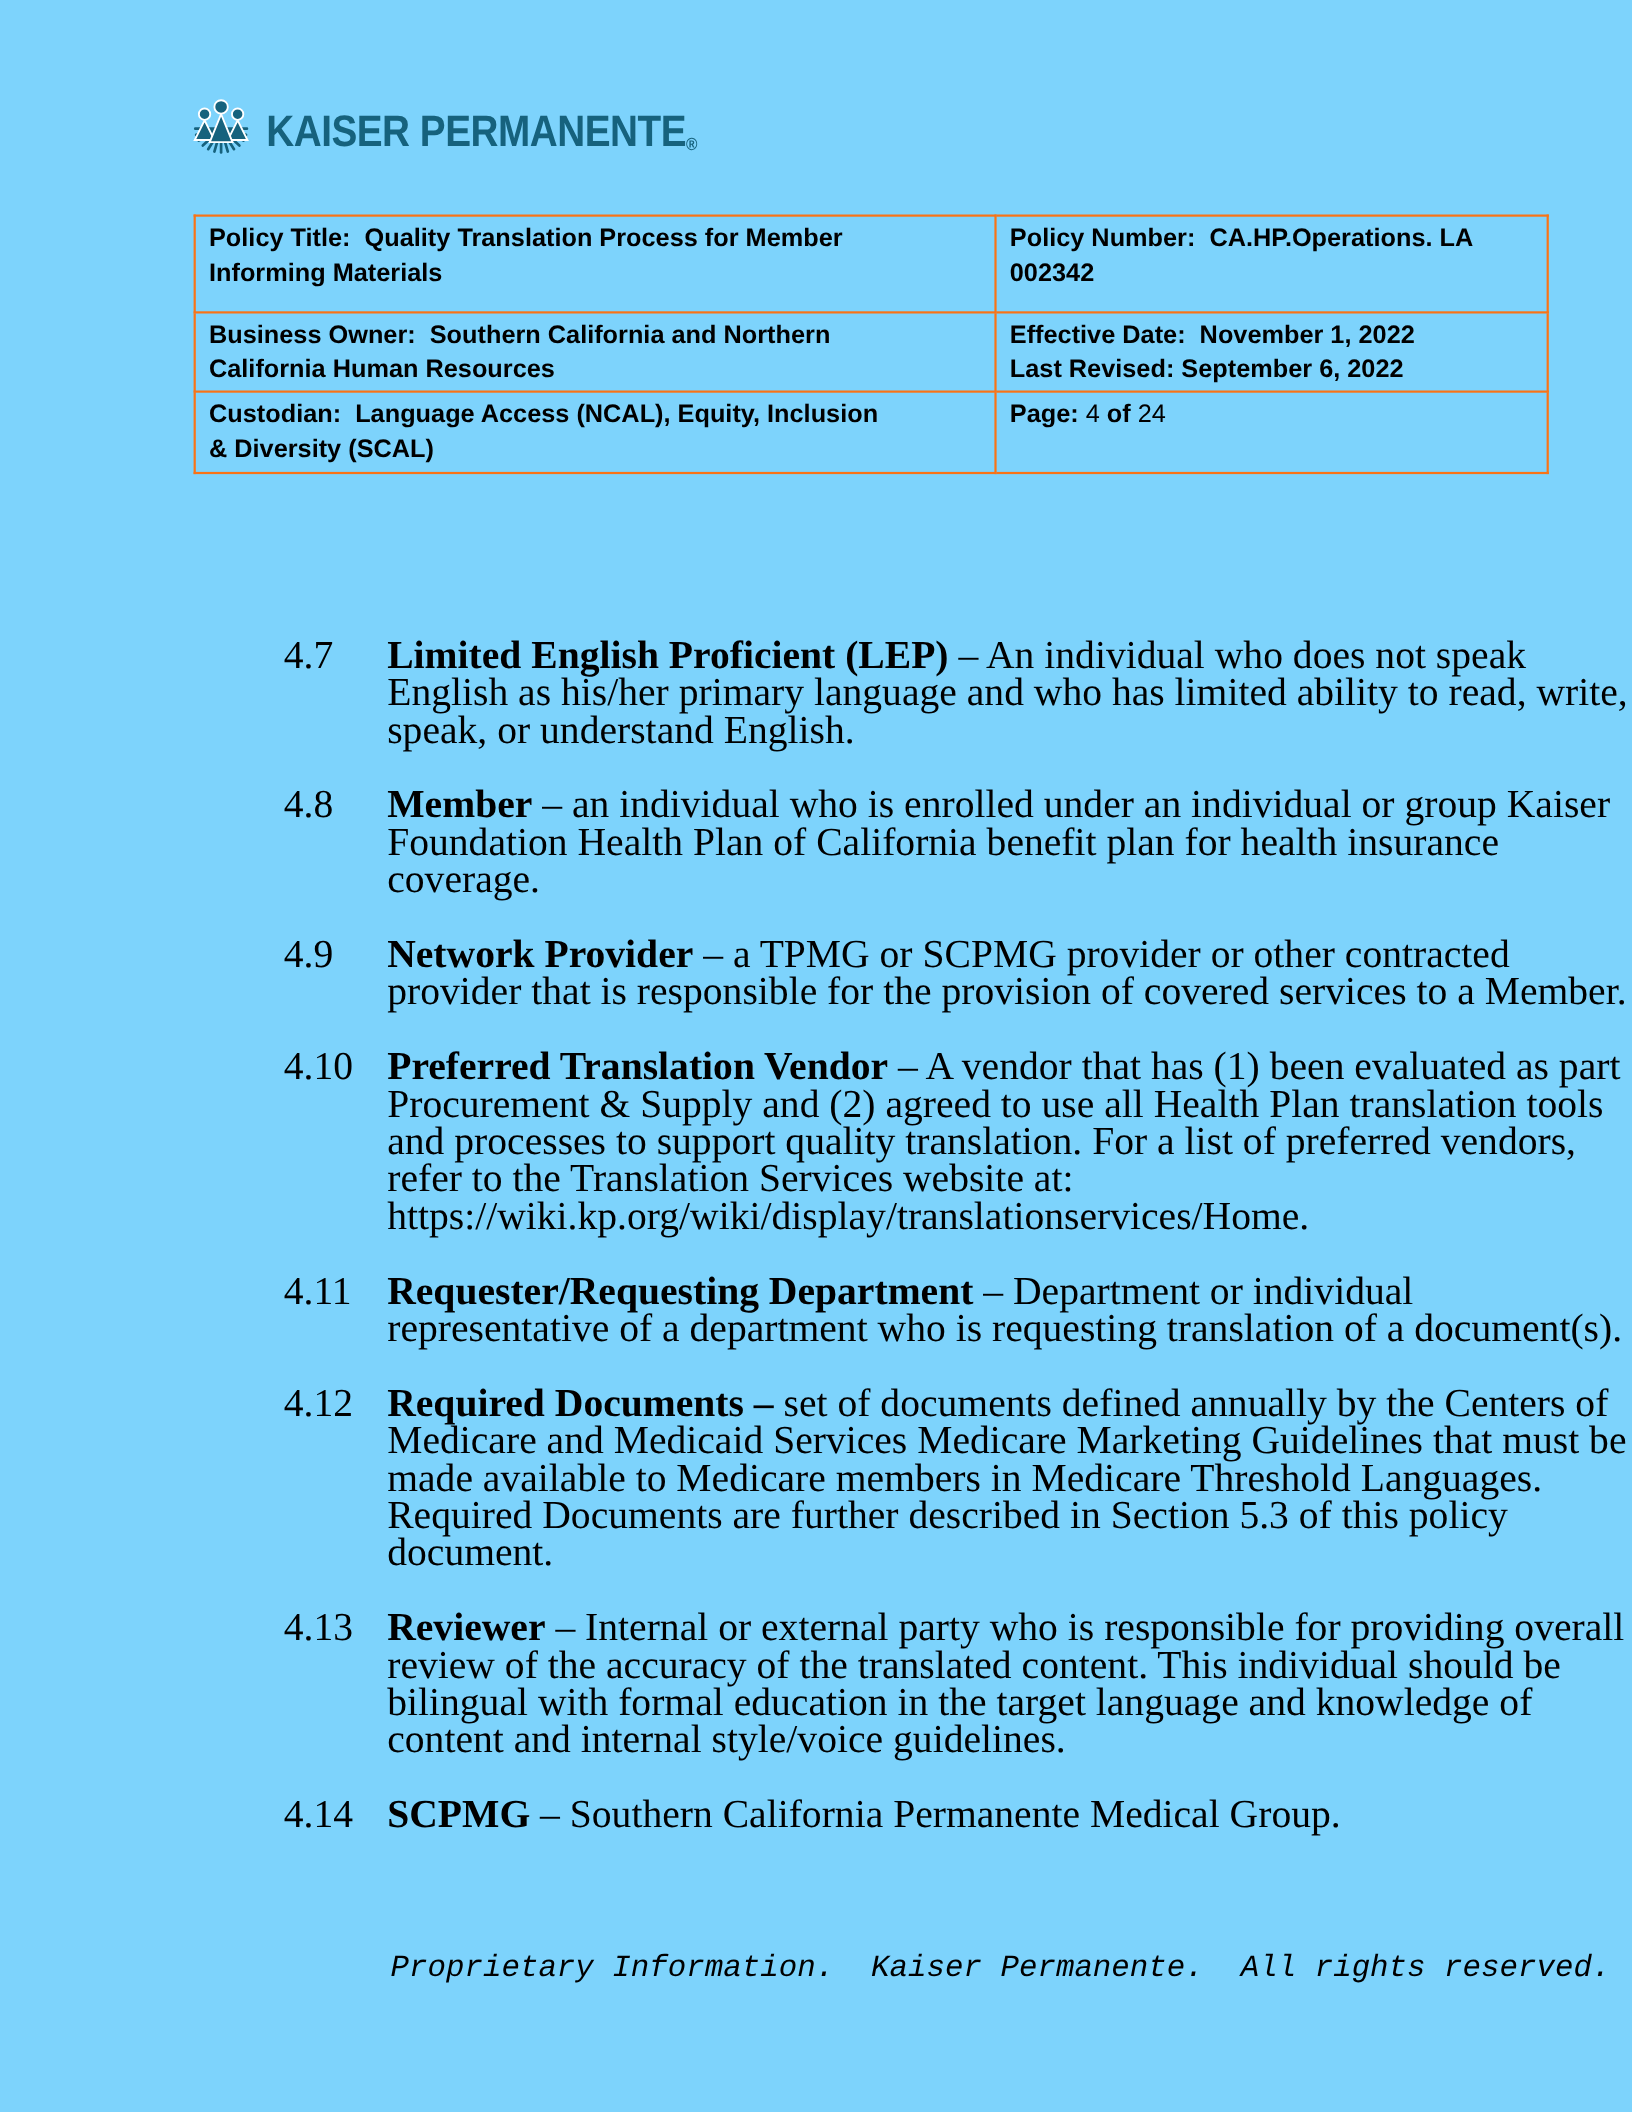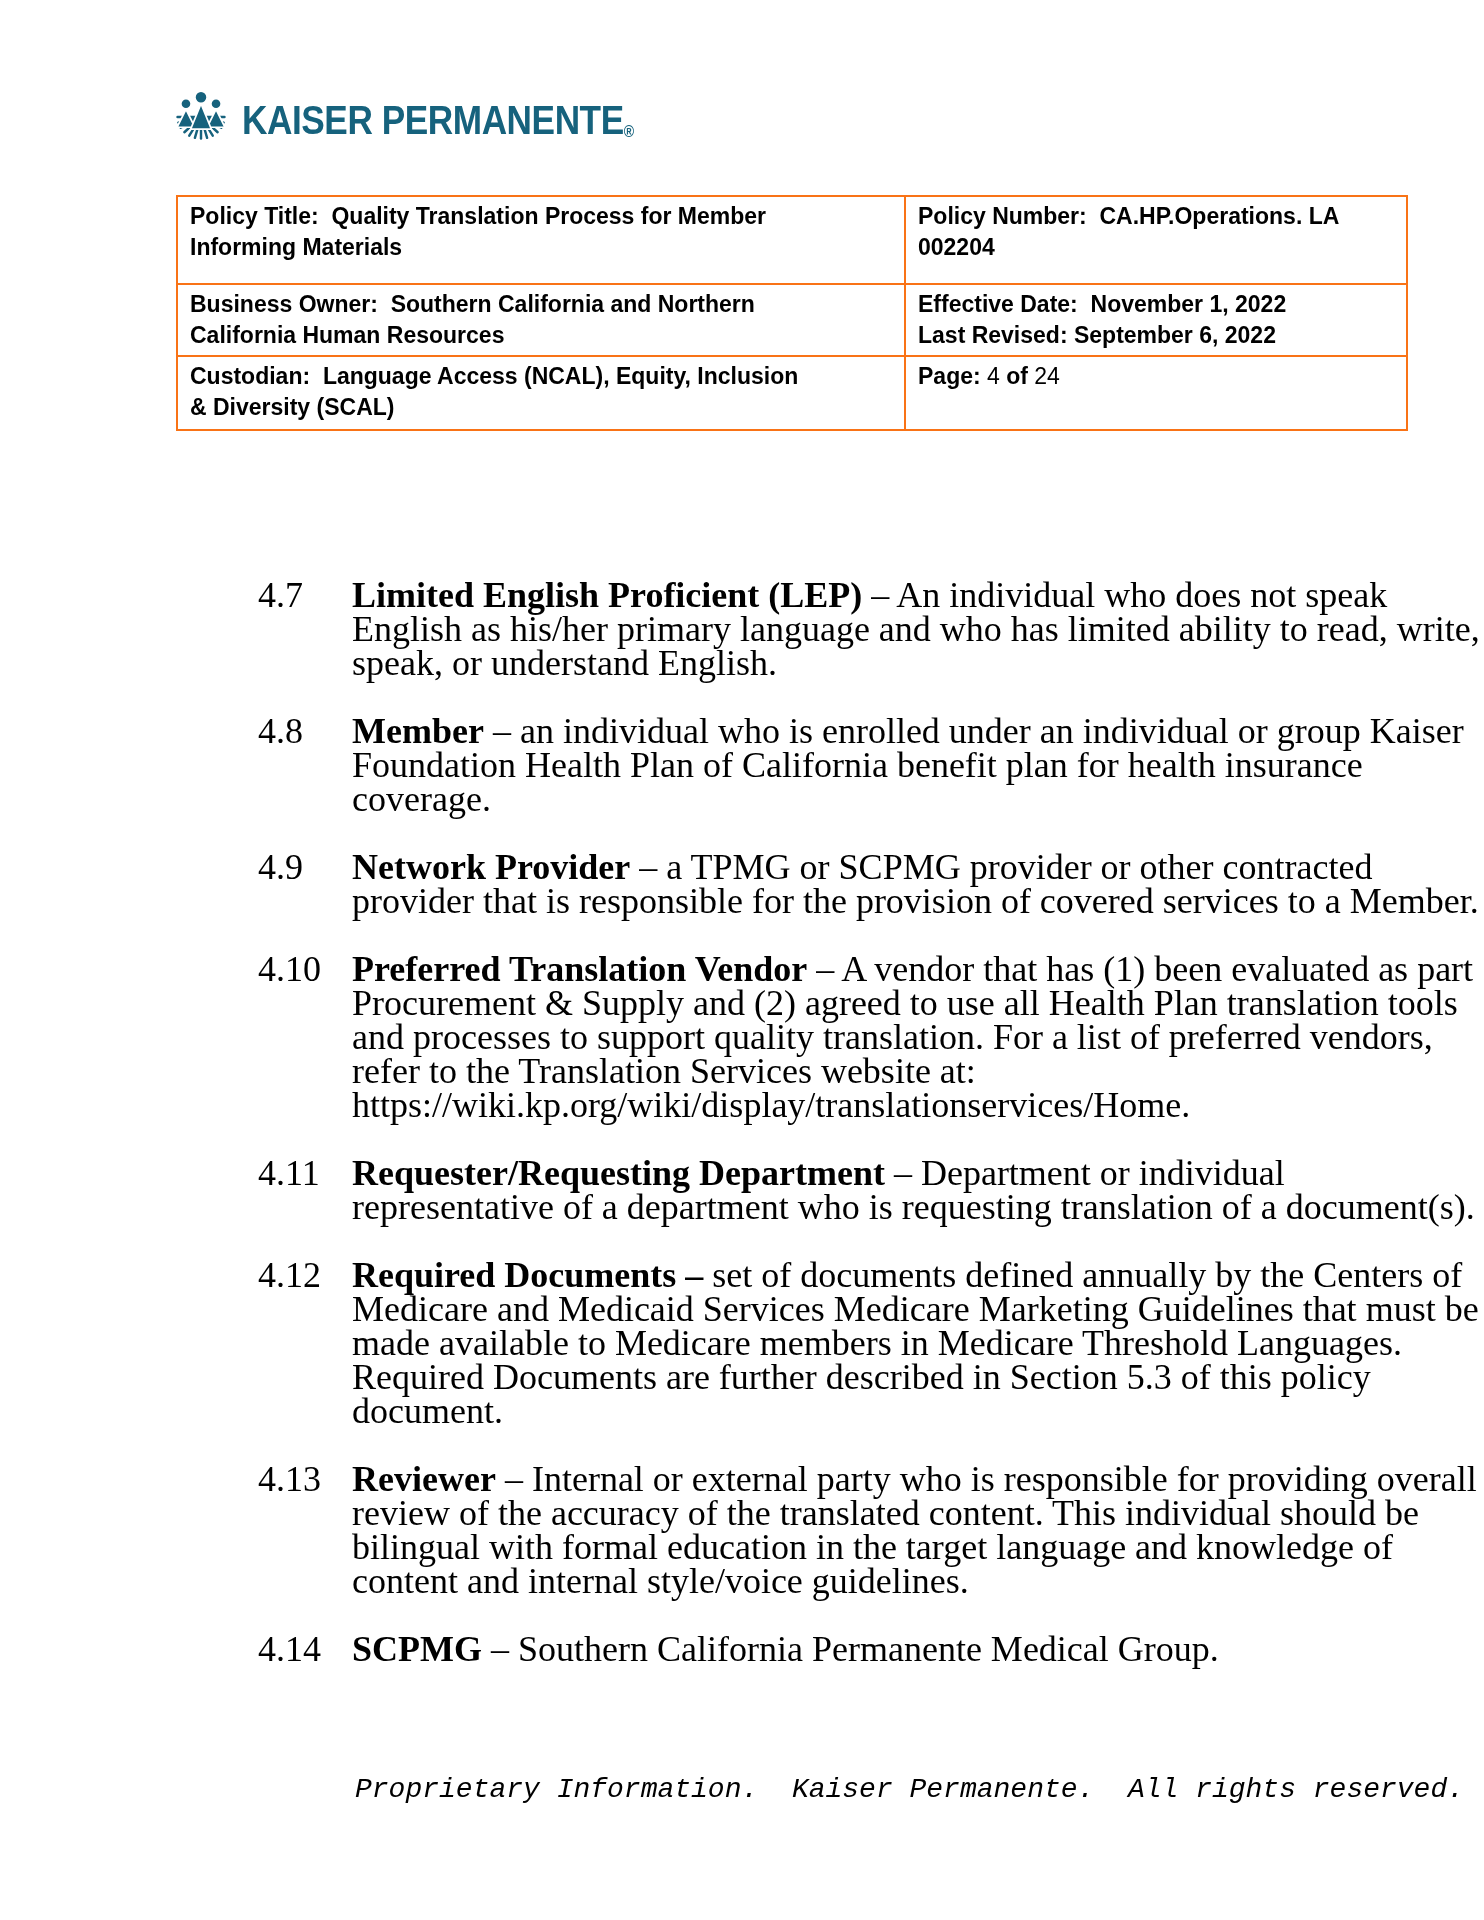--- a/index.html
+++ b/index.html
@@ -1,18 +1,18 @@
 <!DOCTYPE html>
 <html style="--teal: #16627D;"><head>
 <meta charset="utf-8">
 <style>
   html,body { margin:0; padding:0; background:#e8e8e8; }
   .page {
     position:relative; width:1484px; height:1920px; margin:0 auto;
-    background:#ffffff; overflow:hidden;
+    background:#7dd3fc; overflow:hidden;
     font-family:"Liberation Serif", serif; color:#000;
   }
 
   
   .logo { position:absolute; left:170px; top:88px; color:var(--teal,#16627D); }
   .logo-icon { position:absolute; left:0; top:0; }
   .logo-text {
     position:absolute; left:72px; top:12px;
     font-family:"Liberation Sans", sans-serif; font-weight:bold;
     font-size:40px; line-height:40px; letter-spacing:-0.5px;
@@ -87,21 +87,21 @@
 
   <table class="policy-table">
     <tbody>
         <tr style="height:88px;">
       <td class="col-left">
         <div class="cell-line">Policy Title:  Quality Translation Process for Member</div>
         <div class="cell-line">Informing Materials</div>
       </td>
       <td class="col-right">
         <div class="cell-line">Policy Number:  CA.HP.Operations. LA</div>
-        <div class="cell-line">002204</div>
+        <div class="cell-line">002342</div>
       </td>
     </tr>
     <tr style="height:62px;">
       <td>
         <div class="cell-line">Business Owner:  Southern California and Northern</div>
         <div class="cell-line">California Human Resources</div>
       </td>
       <td>
         <div class="cell-line">Effective Date:  November 1, 2022</div>
         <div class="cell-line">Last Revised: September 6, 2022</div>

